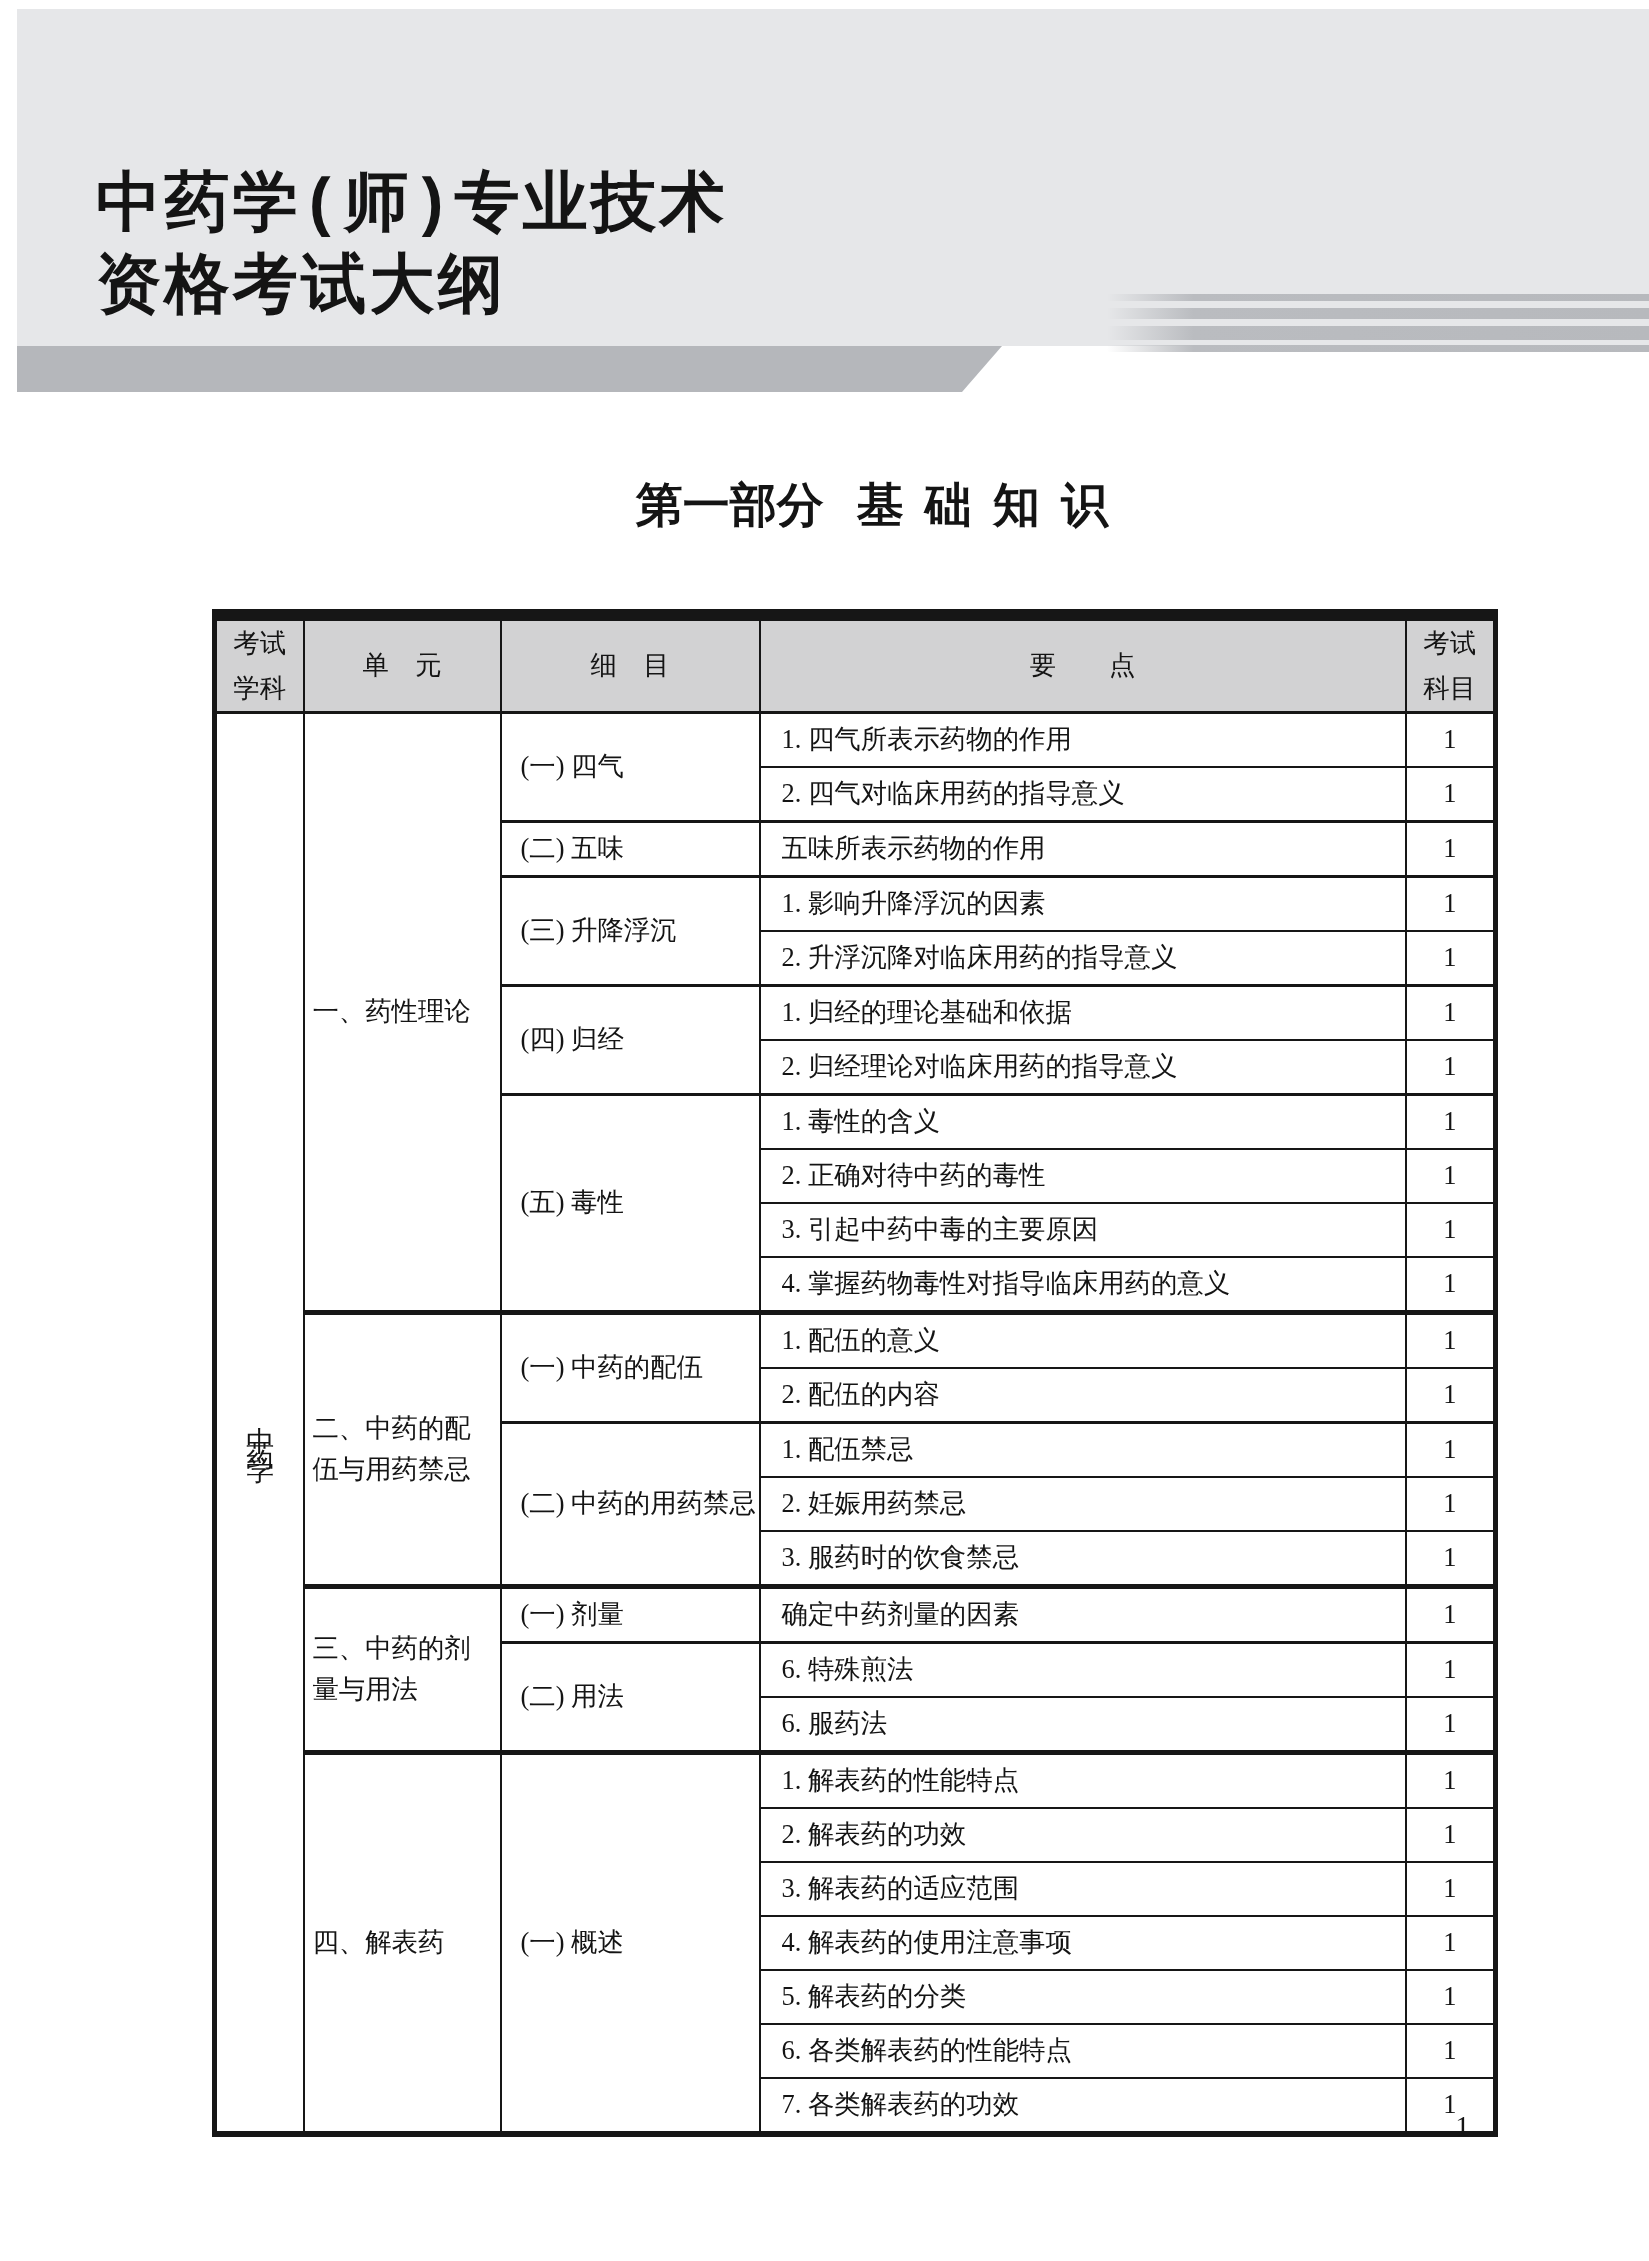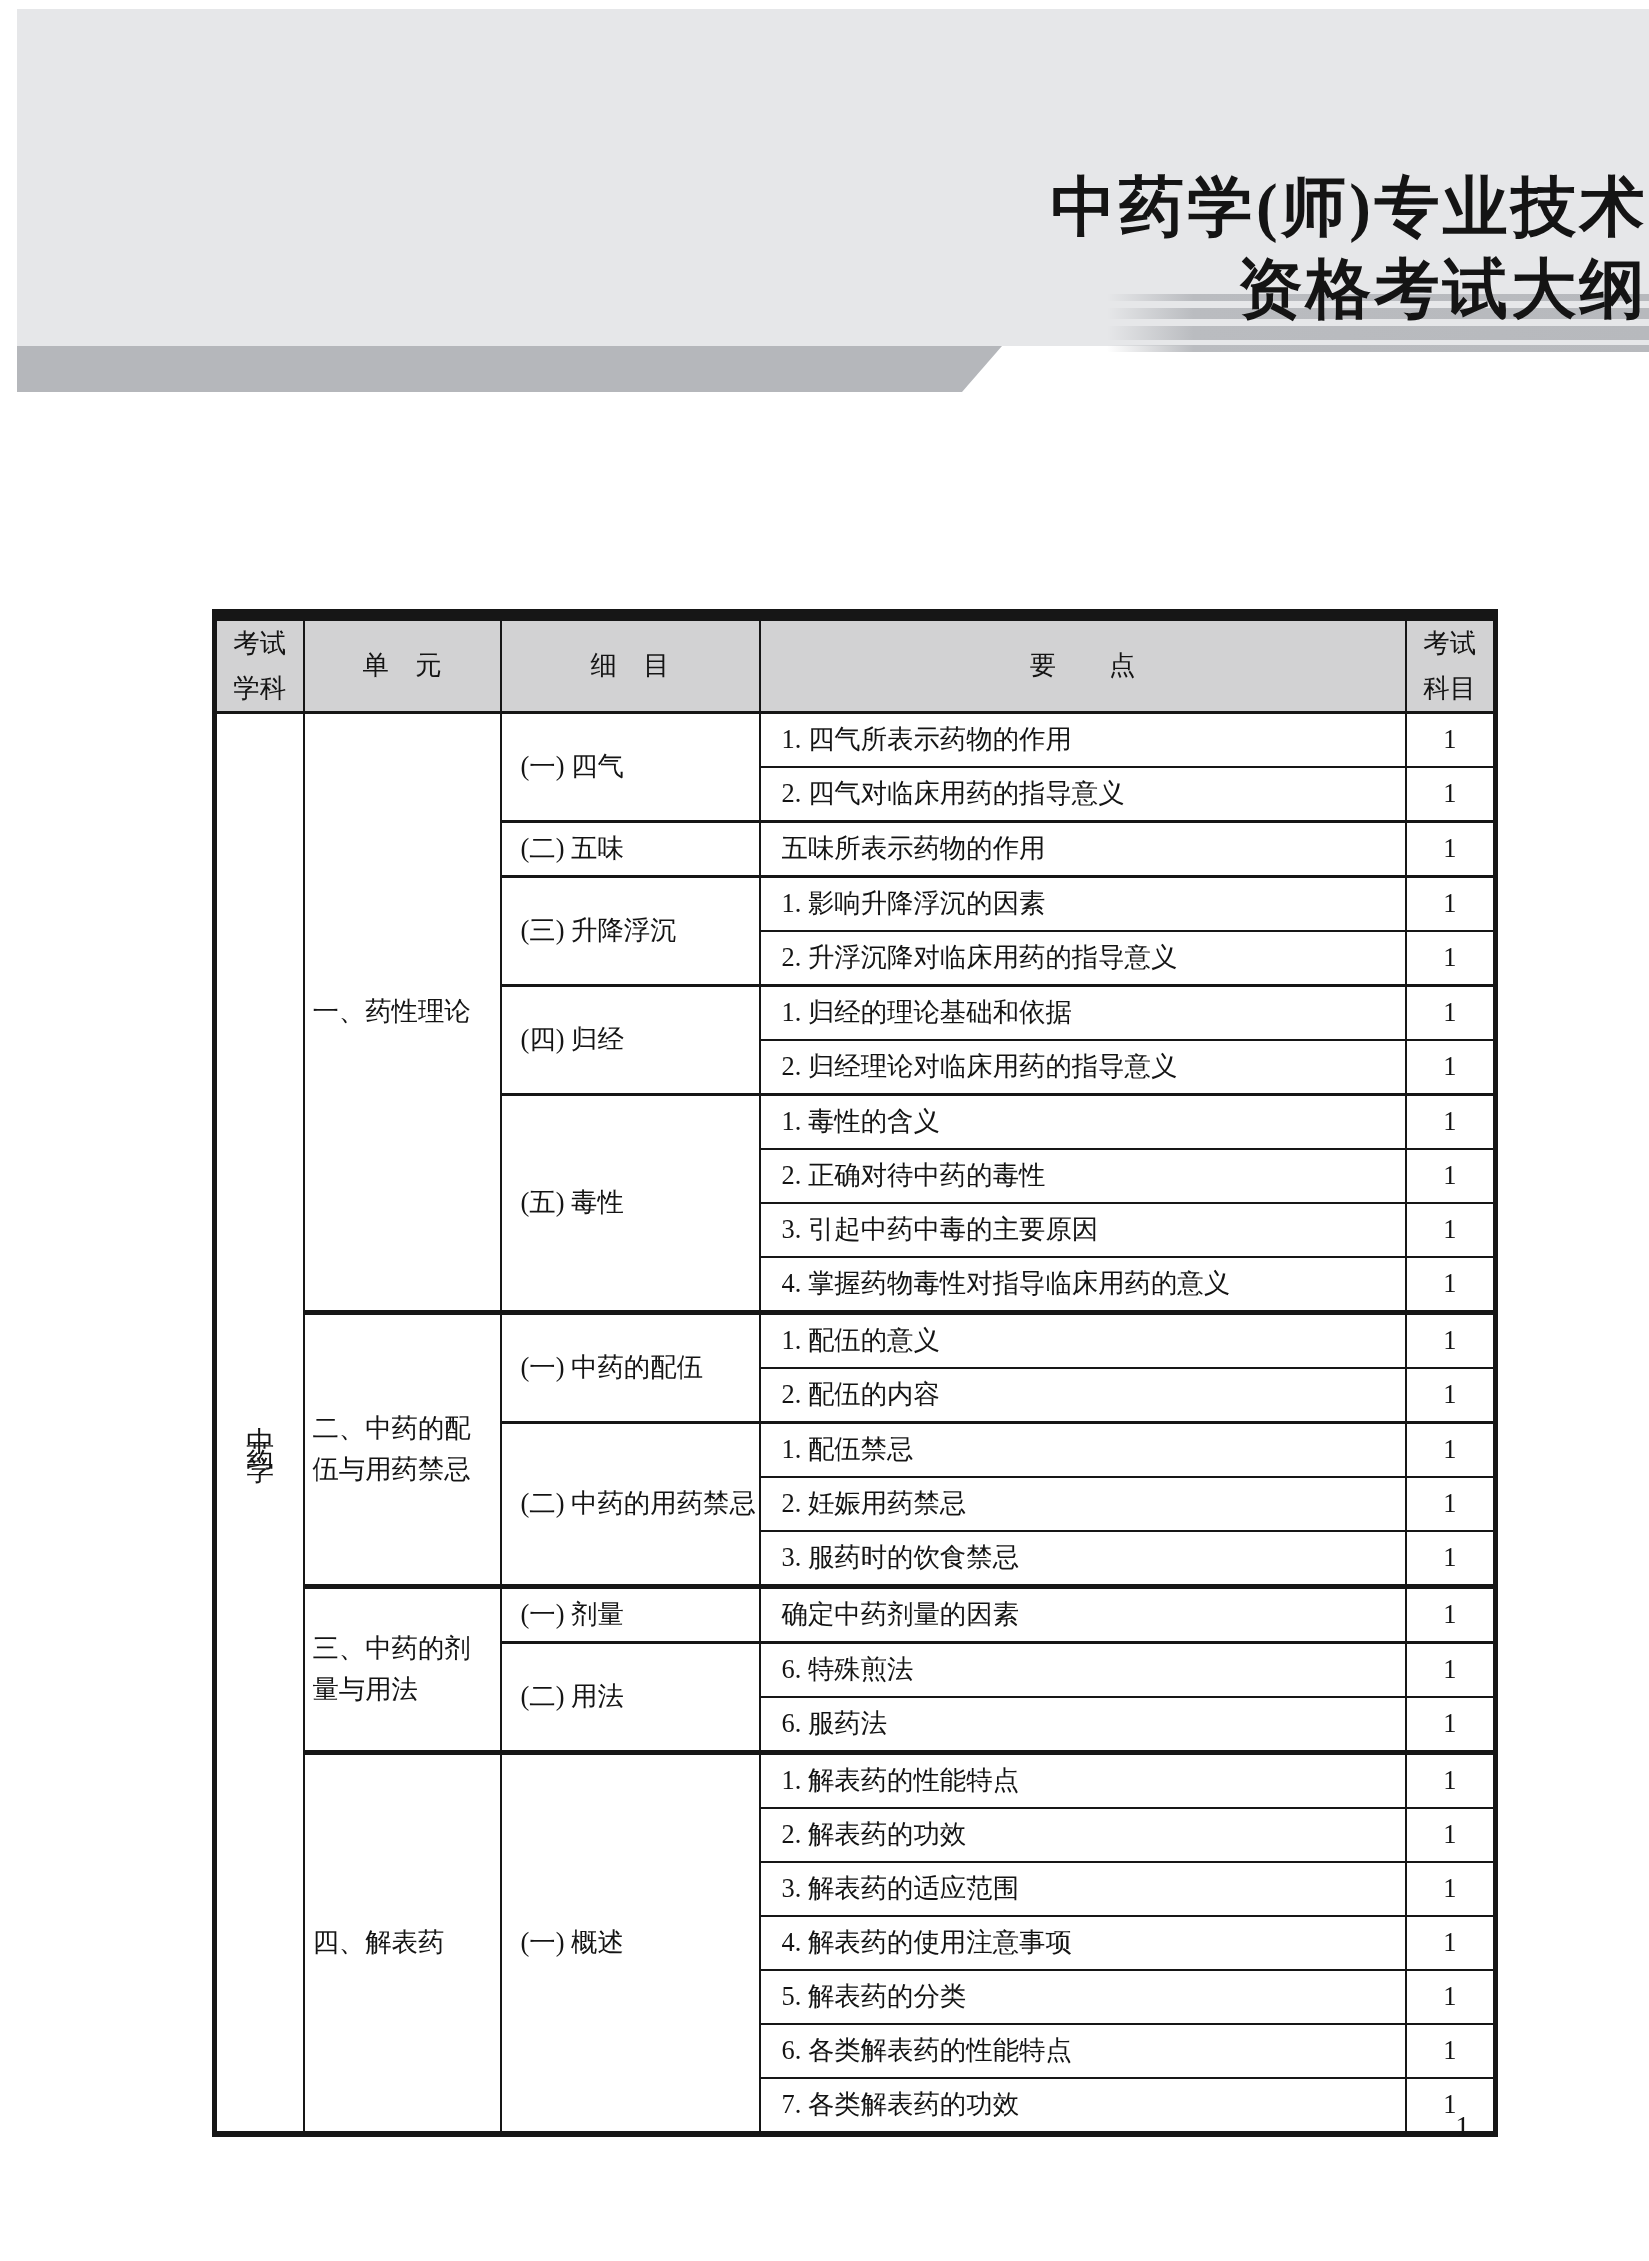--- a/index.html
+++ b/index.html
@@ -13,22 +13,22 @@
   }
   .page { position: absolute; inset: 0; }
 
   
   .banner {
     position: absolute; left: 17px; top: 9px; right: 0; height: 337px;
     background: #e6e7e9;
   }
   .doc-title {
     position: absolute; left: 96px; top: 166px; width: 1552px;
-    text-align: right; font-weight: bold;
-    font-size: 65px; line-height: 82px; letter-spacing: 3.4px;
+    text-align: left; font-weight: bold;
+    font-size: 65px; line-height: 82px; letter-spacing: 3.4px; font-family: Liberation Mono, monospace;
   }
   .stripe {
     position: absolute; left: 1107px; right: 0;
     background: linear-gradient(90deg, rgba(186,188,192,0) 0%, #babcc0 16%, #b7b9bd 100%);
   }
   .stripe-1 { top: 294px; height: 6.7px; }
   .stripe-2 { top: 308px; height: 11.2px; }
   .stripe-3 { top: 326px; height: 13.5px; }
   .stripe-4 { top: 345px; height: 7.3px; }
   .diag-bar {
@@ -92,20 +92,22 @@
   <div class="stripe stripe-2"></div>
   <div class="stripe stripe-3"></div>
   <div class="stripe stripe-4"></div>
   <div class="diag-bar"></div>
 
   <div class="doc-title">
     <div>中药学(师)专业技术</div>
     <div>资格考试大纲</div>
   </div>
 
+  <div class="section-heading"><span>第一部分</span><span class="section-words">基础知识</span>
+  </div>
 
   <table class="syllabus">
     <colgroup>
       <col style="width:89px">
         <col style="width:197px">
         <col style="width:259px">
         <col style="width:646px">
         <col style="width:90px">
     </colgroup>
     <thead>

